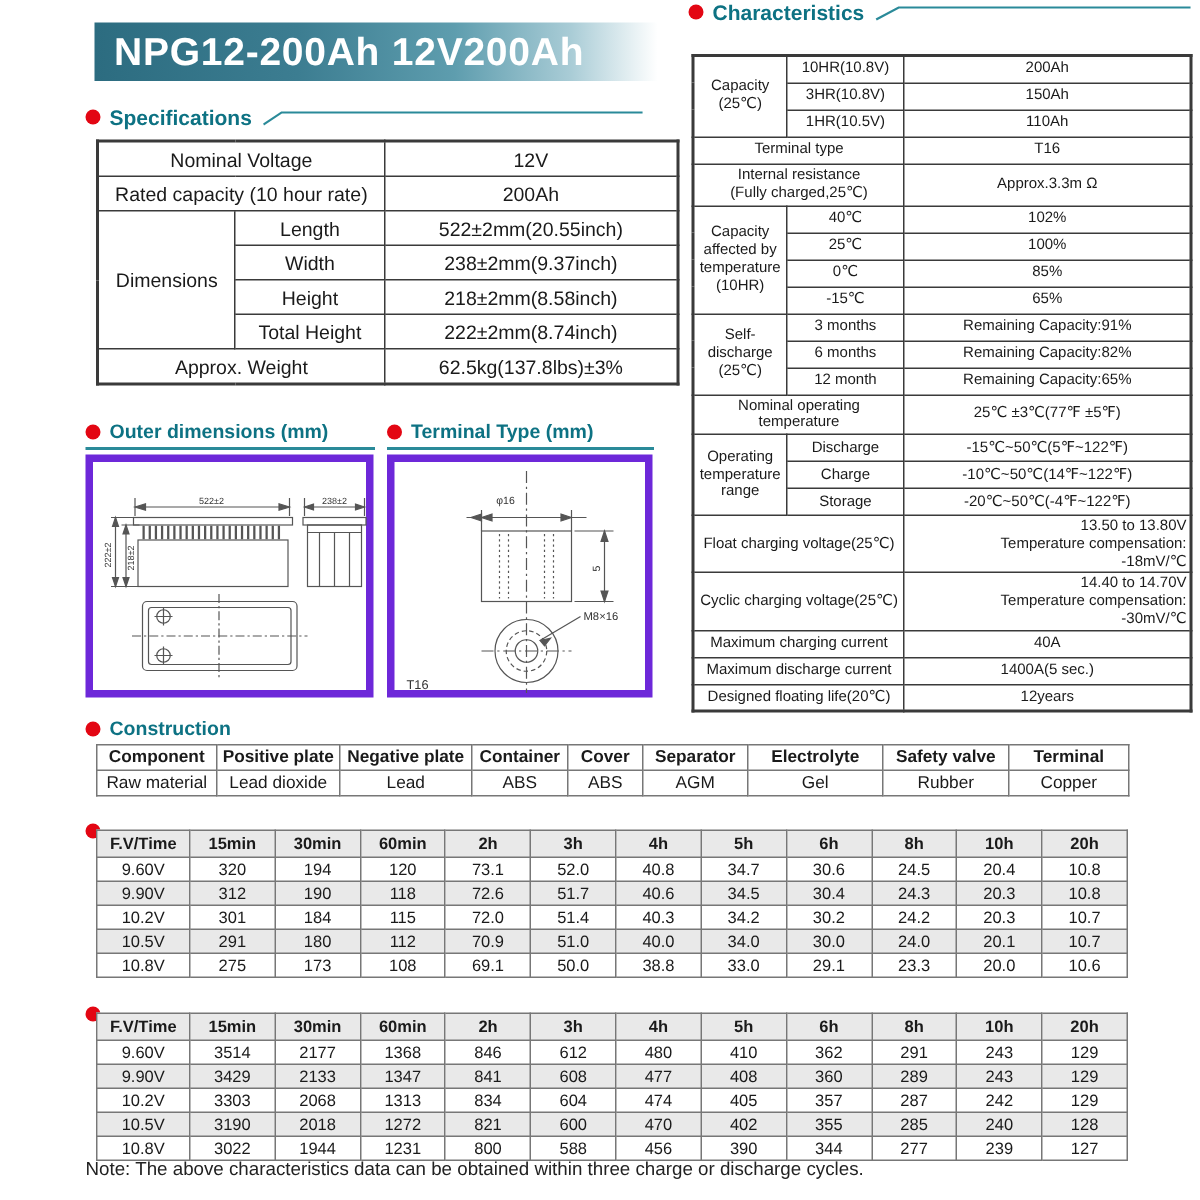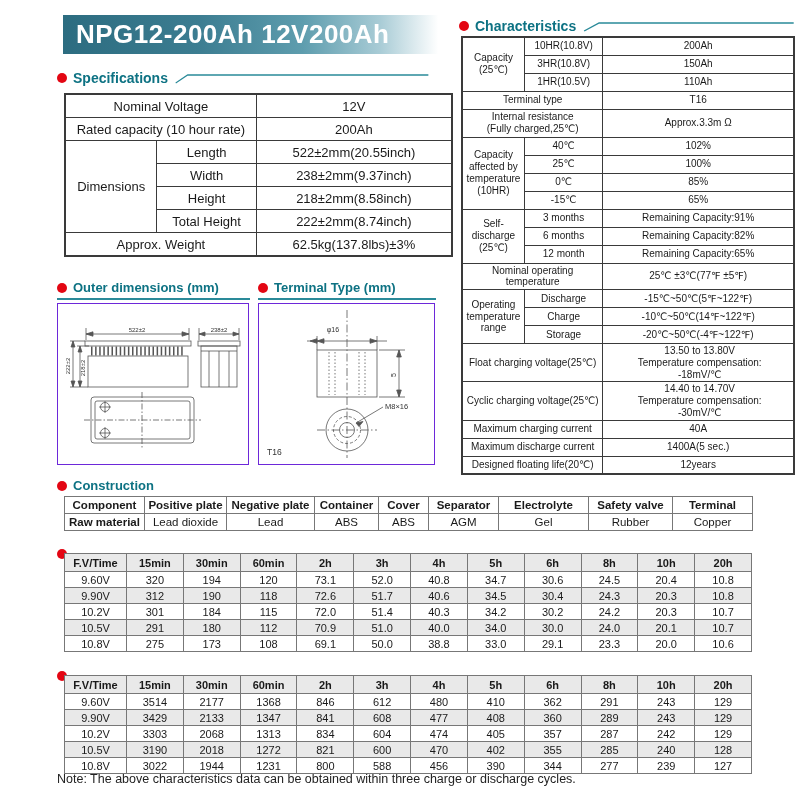--- a/index.html
+++ b/index.html
@@ -22,37 +22,37 @@
   .underlined{border-bottom:2px solid #2a8a99;padding-bottom:3px;box-sizing:border-box;}
 
   table{border-collapse:collapse;background:#fff;}
   
   .spec-table{width:389px;font-size:13px;border:2px solid #3a3a3a;table-layout:fixed;}
   .spec-table td{border:1px solid #3a3a3a;text-align:center;height:22px;padding:0 3px;}
 
   
   .char-table{width:334px;font-size:10px;border:2px solid #3a3a3a;table-layout:fixed;}
   .char-table td{border:1px solid #3a3a3a;text-align:center;padding:1px 2px;white-space:pre-line;line-height:1.18;}
-  .char-table td.v-left{text-align:center;padding-left:5px;}
+  .char-table td.v-left{text-align:right;padding-left:5px;}
   tr.r18{height:18px;} tr.r26{height:26px;} tr.r28{height:28px;} tr.r36{height:36px;}
 
   
   .grid-table{width:688px;border:1px solid #666;table-layout:fixed;}
   .grid-table th,.grid-table td{border:1px solid #777;text-align:center;padding:0;overflow:hidden;}
   .grid-table th{font-weight:bold;}
   .construction{font-size:11.5px;}
   .construction th{height:16px;} .construction td{height:16px;}
-  .construction td:first-child{font-weight:bold;}
+  .construction td:first-child{font-weight:normal;}
   .discharge{font-size:11px;}
   .discharge th{height:17px;background:#e9e9e9;}
   .discharge td{height:15px;}
   .discharge tbody tr:nth-child(even){background:#e9e9e9;}
 
   
-  .draw-box{border:1px solid #6d28d9;box-sizing:border-box;background:#fff;}
+  .draw-box{border:5px solid #6d28d9;box-sizing:border-box;background:#fff;}
   .note{font-size:12.5px;color:#222;}
   svg text{font-family:"Liberation Sans","DejaVu Sans",sans-serif;fill:#333;}
 </style>
 </head>
 <body>
 
 <div class="abs banner">
   <span>NPG12-200Ah 12V200Ah</span>
 </div>
 
@@ -96,21 +96,21 @@
         <td>Total Height</td>
         <td>222±2mm(8.74inch)</td>
       </tr>
   <tr>
         <td colspan="2">Approx. Weight</td>
         <td>62.5kg(137.8lbs)±3%</td>
       </tr>
 </tbody>
   </table>
 
-<div class="abs sec-head" style="left:459px;top:18px;width:337px;">
+<div class="abs sec-head" style="left:459px;top:0;width:337px;">
   <span class="bullet"></span>
   <span class="sec-title">Characteristics</span>
   <svg class="swoosh" viewBox="0 0 200 12" preserveAspectRatio="none">
       <path d="M2,11 L16,3 L198,3" fill="none" stroke="#2a8a99" stroke-width="1.4"></path>
     </svg>
 </div>
 
 <table class="abs char-table" style="left:461px;top:36px;">
   <colgroup>
       <col style="width:62px">

